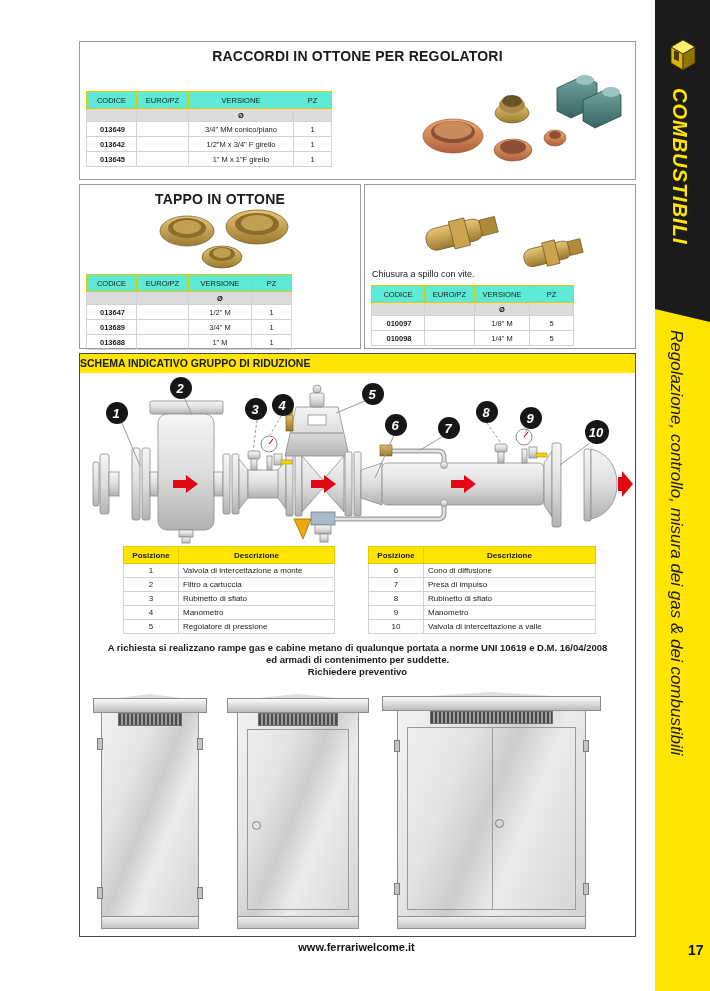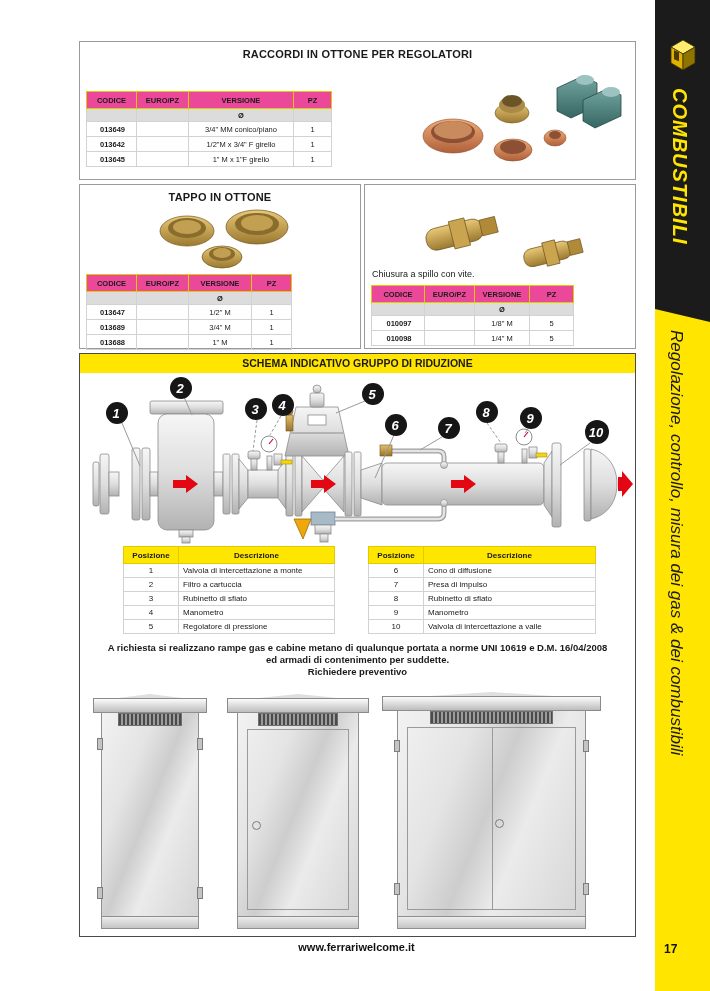--- a/index.html
+++ b/index.html
@@ -1,34 +1,34 @@
 <!DOCTYPE html>
 <html><head>
 <meta charset="utf-8">
 <style>
   html,body{margin:0;padding:0;background:#fff;}
   .page{position:relative;width:710px;height:991px;background:#fff;overflow:hidden;
         font-family:"Liberation Sans",sans-serif;color:#1a1a1a;}
   .pbox{position:absolute;border:1px solid #9a9a9a;background:#fff;}
   .pbox-title{position:absolute;top:6px;left:0;right:0;text-align:center;
-      font-weight:bold;font-size:11px;letter-spacing:.2px;color:#1a1a1a;}
+      font-weight:bold;font-size:14px;letter-spacing:.2px;color:#1a1a1a;}
   table.cat{border-collapse:collapse;table-layout:fixed;font-size:7.5px;}
   table.cat td,table.cat th{border:1px solid #d2d2d2;padding:0 3px;height:14px;
       overflow:hidden;white-space:nowrap;}
-  table.cat th{background:#ec4899;font-weight:bold;text-align:center;height:16px;
+  table.cat th{background:#5eead4;font-weight:normal;text-align:center;height:16px;
       border-color:#e0ca00;}
   table.cat .dia td{background:#dcdcdc;text-align:center;height:12px;font-weight:bold;}
   table.cat td.code{font-weight:bold;text-align:center;padding-left:5px;}
   table.cat td.ctr{text-align:center;}
   .legend{position:absolute;border-collapse:collapse;table-layout:fixed;font-size:8px;background:#fff;}
   .legend th{background:#ffe600;font-weight:bold;height:14px;border:1px solid #e0ca00;text-align:center;}
   .legend td{border:1px solid #d2d2d2;height:13px;padding:0 4px;white-space:nowrap;overflow:hidden;}
   .legend td.pos{text-align:center;}
   .schema-title{position:absolute;top:0;left:0;right:0;height:19px;background:#ffe500;
-      text-align:center;font-weight:bold;font-size:10.5px;line-height:19px;color:#1a1a1a;}
+      text-align:left;font-weight:bold;font-size:10.5px;line-height:19px;color:#1a1a1a;}
   .note{position:absolute;left:0;right:0;text-align:center;font-weight:bold;
       font-size:9.5px;line-height:12px;color:#1a1a1a;}
   
   .cabinet{position:absolute;}
   .peak{position:absolute;top:0;left:8%;right:8%;height:6px;background:#dfdfdf;
       clip-path:polygon(0 100%,50% 0,100% 100%);}
   .roof{position:absolute;top:4px;left:0;right:0;height:13px;
       background:linear-gradient(#fbfbfb,#bdbdbd);border:1px solid #8a8a8a;}
   .vent{position:absolute;top:19px;left:22%;right:22%;height:11px;
       background:repeating-linear-gradient(90deg,#4a4a4a 0 2px,#9b9b9b 2px 4px);
@@ -43,21 +43,21 @@
   .lock{position:absolute;width:7px;height:7px;border:1.5px solid #7d7d7d;border-radius:50%;}
   .hinge{position:absolute;width:4px;height:10px;background:#c4c4c4;border:1px solid #7d7d7d;}
   
   .sb-yellow{position:absolute;left:655px;top:300px;width:55px;bottom:0;background:#ffe500;}
   .sb-black{position:absolute;left:655px;top:0;width:55px;height:322px;background:#1b1b1b;
       clip-path:polygon(0 0,100% 0,100% 100%,0 96%);}
   .sb-cat{position:absolute;left:668px;top:88px;writing-mode:vertical-rl;text-orientation:mixed;
       font-weight:bold;font-style:italic;font-size:20px;letter-spacing:1px;color:#ffe500;}
   .sb-tagline{position:absolute;left:666px;top:330px;writing-mode:vertical-rl;text-orientation:mixed;
       font-style:italic;font-size:17px;color:#1a1a1a;}
-  .sb-page{position:absolute;left:664px;top:942px;font-weight:bold;font-size:12px;color:#111;text-align:center;}
+  .sb-page{position:absolute;left:688px;top:942px;font-weight:bold;font-size:14px;color:#111;text-align:center;}
   .footer-url{position:absolute;left:79px;width:555px;top:941px;text-align:center;
       font-weight:bold;font-size:11px;color:#111;}
   .photo{position:absolute;}
   svg{display:block;}
 </style>
 </head>
 <body>
 
 <div class="page">
 

